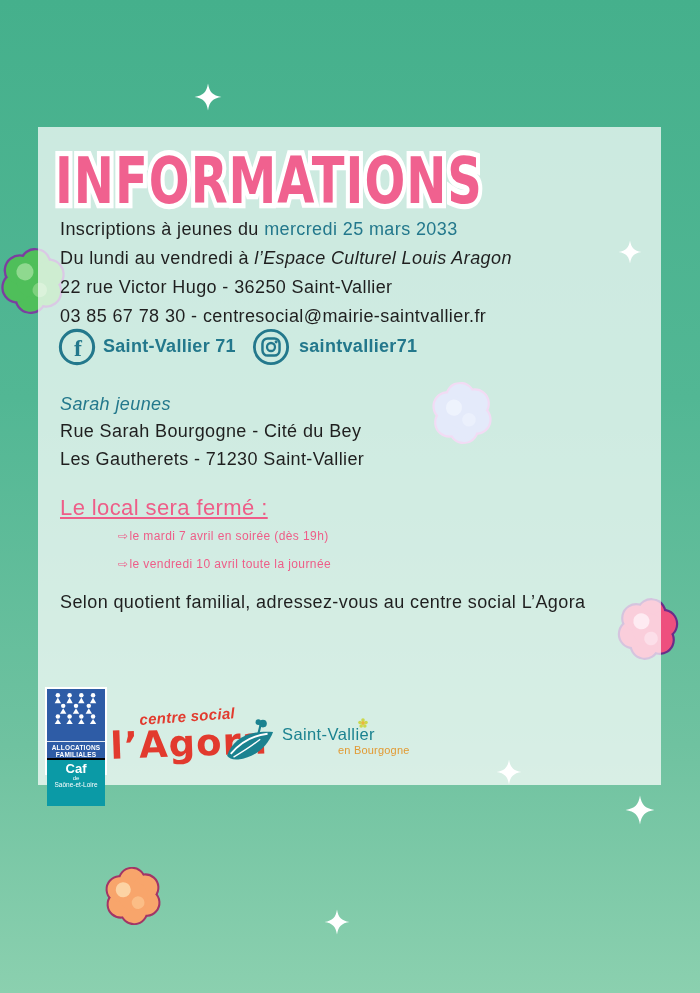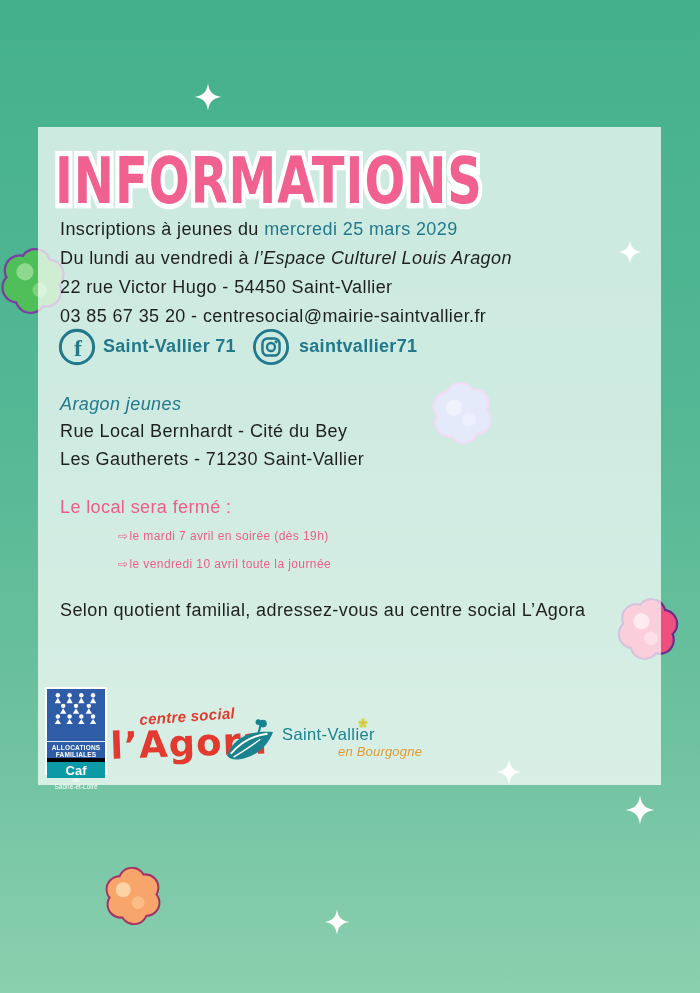--- a/index.html
+++ b/index.html
@@ -58,51 +58,51 @@
   }
   .fb-handle { left:65px; }
   .ig-handle { left:261px; }
 
   .section-heading { font-size:18px; font-style:italic; color:#23788c; line-height:26px; }
 
   .local { position:absolute; left:22px; top:264px; }
   .local p { line-height:28px; }
 
   .closure { position:absolute; left:22px; top:366px; color:#ee5d88; }
-  .closure .closure-heading { font-size:18px; line-height:29px; letter-spacing:0.4px; }
+  .closure .closure-heading { font-size:22px; line-height:29px; letter-spacing:0.4px;text-decoration:underline; }
   .closure-item { padding-left:58px; font-size:12px; line-height:28px; letter-spacing:0.4px; }
   .closure-item .arrow { font-family:"DejaVu Sans", sans-serif; margin-right:1px; }
 
   .tarifs { position:absolute; left:22px; top:462px; }
-  .tarifs p { line-height:27px;margin-top:8px; }
+  .tarifs p { line-height:27px; }
 
   
   .logos { position:absolute; left:0; top:558px; width:100%; height:100px; }
 
   .caf { position:absolute; left:7px; top:2px; width:62px; height:88px;
          border:2px solid #fff; background:#2e5ca6; }
   .caf-blue { height:52px; position:relative; padding-top:3px; }
   .caf-figures { display:block; margin:0 auto; }
   .caf-alloc { text-align:center; color:#fff; font-size:6.5px; font-weight:bold; line-height:7px;
                letter-spacing:0.2px; border-top:1px solid rgba(255,255,255,0.85); padding-top:2px; }
-  .caf-teal { height:20px; background:#0b9aa6; border-top:4px solid #000000; text-align:center; color:#fff; }
+  .caf-teal { height:48px; background:#0b9aa6; border-top:2px solid #000000; text-align:center; color:#fff; }
   .caf-name { font-size:13px; font-weight:bold; line-height:13px; padding-top:2px; }
   .caf-de { font-size:6px; line-height:6px; }
   .caf-region { font-size:6.5px; line-height:8px; }
 
   .agora { position:absolute; left:72px; top:22px; color:#e23a2e; transform:rotate(-2deg); }
   .agora-tagline { display:block; margin-left:30px; font-size:15px; font-weight:bold; font-style:italic;
                    letter-spacing:0.3px; transform:rotate(-2deg); }
   .agora-name { display:block; font-size:37px; font-weight:bold; letter-spacing:1px; line-height:40px;
                 font-family:"DejaVu Sans", sans-serif; }
 
   .sv { position:absolute; left:184px; top:28px; width:220px; height:60px; }
   .sv-swoosh { position:absolute; left:0; top:6px; }
   .sv-name { position:absolute; left:60px; top:12px; font-size:16.5px; color:#1b8290; letter-spacing:0.4px; }
-  .sv-sub  { position:absolute; left:116px; top:31px; font-size:13px; color:#e29a33; letter-spacing:0.2px;font-style:italic; }
+  .sv-sub  { position:absolute; left:116px; top:31px; font-size:11px; color:#e29a33; letter-spacing:0.2px; }
   .sv-dot  { position:absolute; left:136px; top:5px; }
 </style>
 </head>
 <body>
 
 <div class="poster">
 
   <svg class="flower f-green" viewBox="0 0 100 100">
     <g fill="#4fbf5a" stroke="#7b3fa0" stroke-width="7">
       <circle cx="50" cy="24" r="21"></circle>
@@ -196,44 +196,44 @@
   </svg>
 
   <div class="card">
 
     <div class="title-wrap">
       <span class="title-stroke">INFORMATIONS</span>
       <span class="title-fill">INFORMATIONS</span>
     </div>
 
     <div class="intro body-text">
-      <p><span>Inscriptions à jeunes du </span><span class="teal">mercredi 25 mars 2029</span></p>
+      <p><span>Inscriptions à jeunes du </span><span class="teal">mercredi 25 mars 2033</span></p>
       <p><span>Du  lundi au vendredi à </span><span class="it">l’Espace Culturel Louis Aragon</span></p>
-      <p>22 rue Victor Hugo - 54450 Saint-Vallier</p>
-      <p>03 85 67 35 20 - centresocial@mairie-saintvallier.fr</p>
+      <p>22 rue Victor Hugo - 36250 Saint-Vallier</p>
+      <p>03 85 67 78 30 - centresocial@mairie-saintvallier.fr</p>
     </div>
 
     <div class="social">
       <svg class="icon fb-icon" viewBox="0 0 40 40">
         <circle cx="20" cy="20" r="17.5" fill="none" stroke="#23788c" stroke-width="3.2"></circle>
         <text x="21" y="29" text-anchor="middle" font-size="25" font-weight="bold" font-family="Liberation Serif, serif" fill="#23788c">f</text>
       </svg>
       <span class="handle fb-handle">Saint-Vallier 71</span>
       <svg class="icon ig-icon" viewBox="0 0 40 40">
         <circle cx="20" cy="20" r="17.5" fill="none" stroke="#23788c" stroke-width="3"></circle>
         <rect x="11" y="11" width="18" height="18" rx="5.5" fill="none" stroke="#23788c" stroke-width="2.6"></rect>
         <circle cx="20" cy="20" r="4.2" fill="none" stroke="#23788c" stroke-width="2.4"></circle>
         <circle cx="25.4" cy="14.6" r="1.6" fill="#23788c"></circle>
       </svg>
       <span class="handle ig-handle">saintvallier71</span>
     </div>
 
     <div class="local body-text">
-      <div class="section-heading">Aragon jeunes</div>
-      <p>Rue Local Bernhardt - Cité du Bey</p>
+      <div class="section-heading">Sarah jeunes</div>
+      <p>Rue Sarah Bourgogne - Cité du Bey</p>
       <p>Les Gautherets - 71230 Saint-Vallier</p>
     </div>
 
     <div class="closure">
       <div class="closure-heading">Le local sera fermé :</div>
       <div class="closure-item"><span class="arrow">⇨</span><span>le mardi 7 avril en soirée (dès 19h)</span></div>
       <div class="closure-item"><span class="arrow">⇨</span><span>le vendredi 10 avril toute la journée</span></div>
     </div>
 
     <div class="tarifs body-text">

